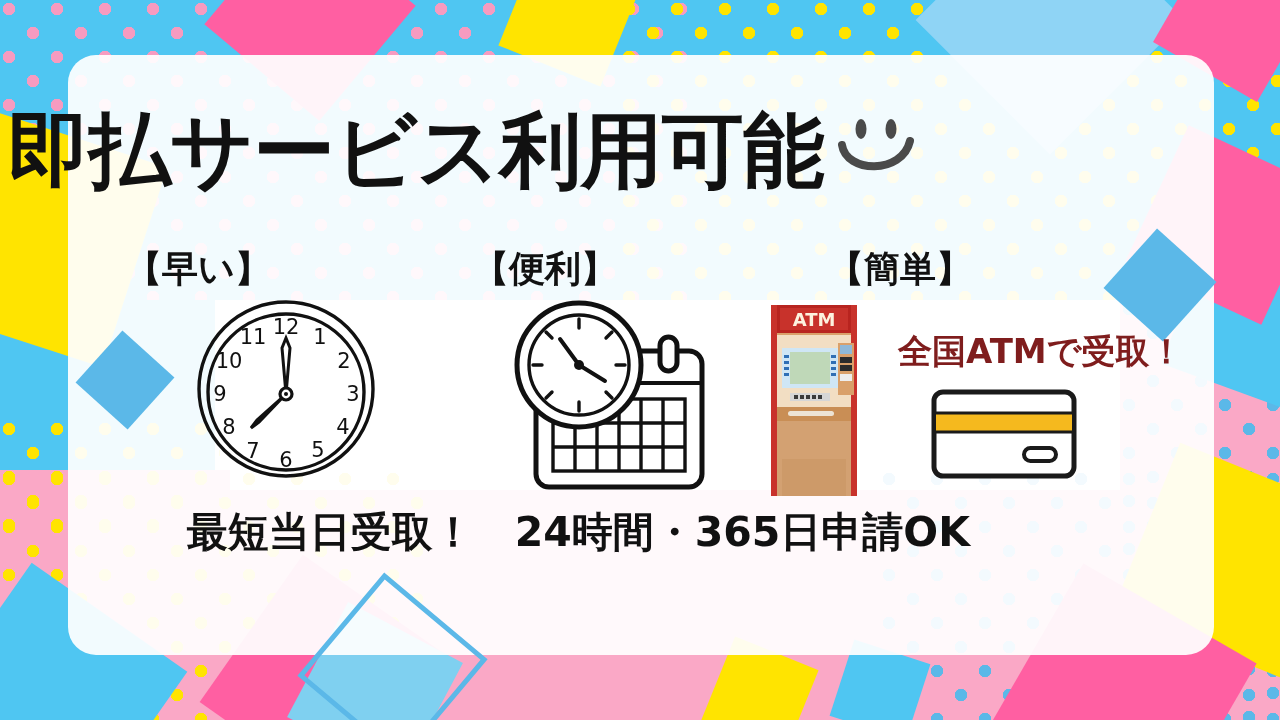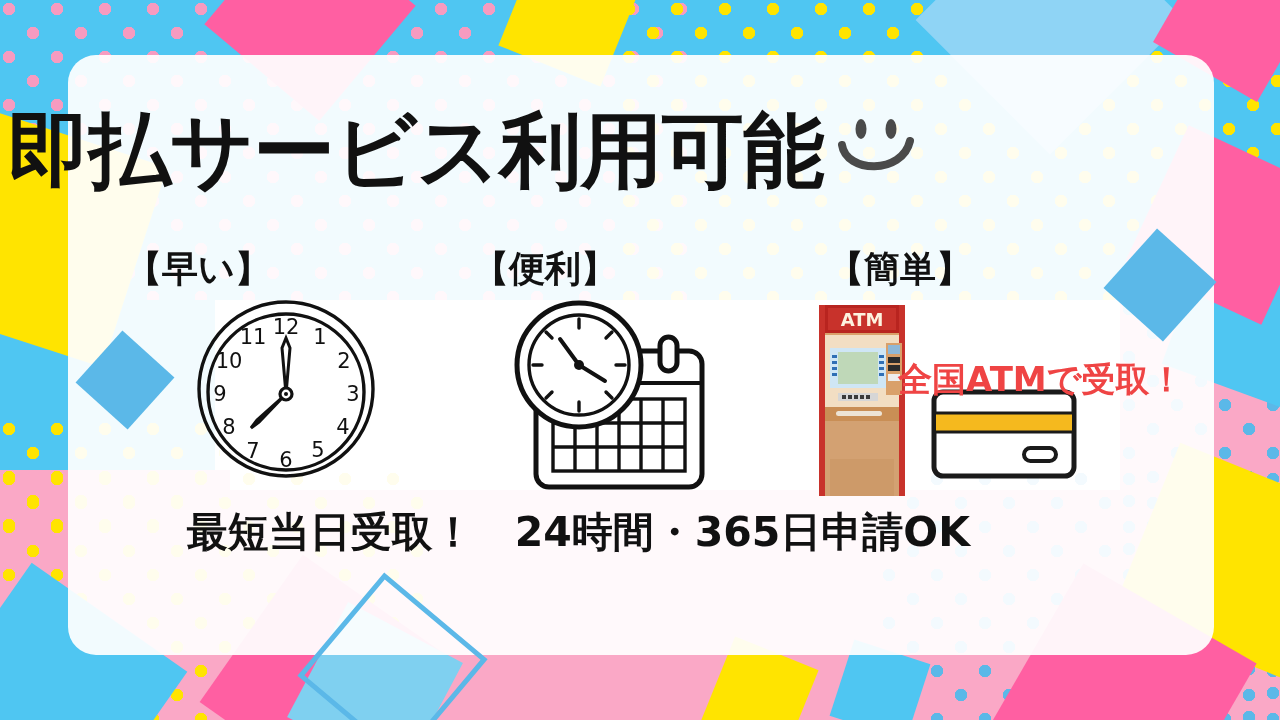--- a/index.html
+++ b/index.html
@@ -116,29 +116,28 @@
     font-family:"DejaVu Sans","Liberation Sans",sans-serif;
     font-weight:700;font-size:36px;color:#111111;white-space:nowrap;
     line-height:1;
   }
   .col1{left:58px;top:0;}
   .col2{left:405px;top:0;}
   .col3{left:760px;top:0;}
 
   .clock-art{position:absolute;left:196px;top:292px;}
   .cal-art{position:absolute;left:512px;top:295px;}
-  .atm-art{position:absolute;left:816px;top:303px;}
+  .atm-art{position:absolute;left:768px;top:303px;}
   .card-art{position:absolute;left:930px;top:388px;}
 
   .atm-text{
     position:absolute;left:898px;top:334px;
     font-family:"DejaVu Sans","Liberation Sans",sans-serif;
-    font-weight:700;font-size:34px;color:#ef4444;white-space:nowrap;
+    font-weight:700;font-size:34px;color:#7f1d1d;white-space:nowrap;
     line-height:1;
-    margin-top:28px;
   }
 
   .bottom-text{
     position:absolute;left:0;top:512px;width:1280px;
     text-align:right;
     font-family:"DejaVu Sans","Liberation Sans",sans-serif;
     font-weight:700;font-size:41px;color:#111111;white-space:nowrap;
     line-height:1;
     padding-right:310px;box-sizing:border-box;
   }

